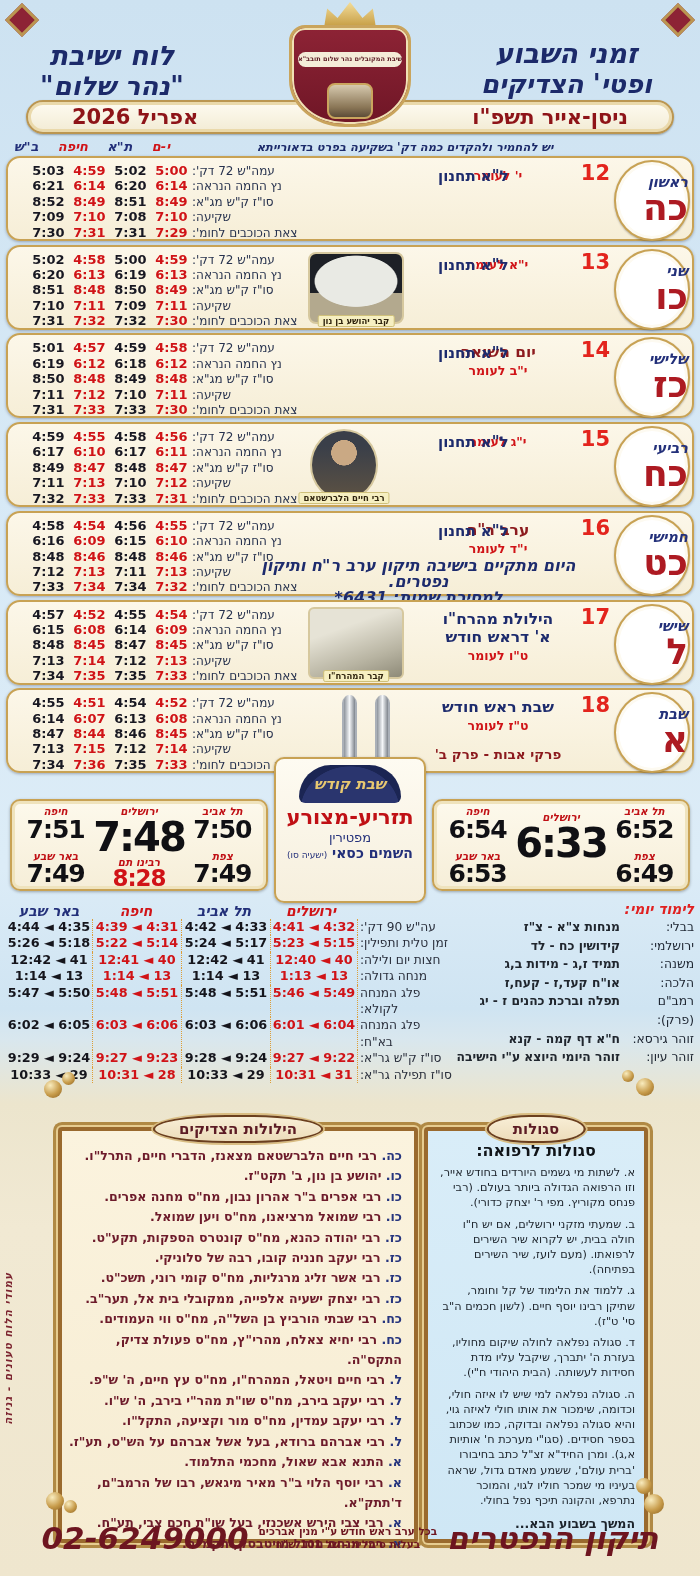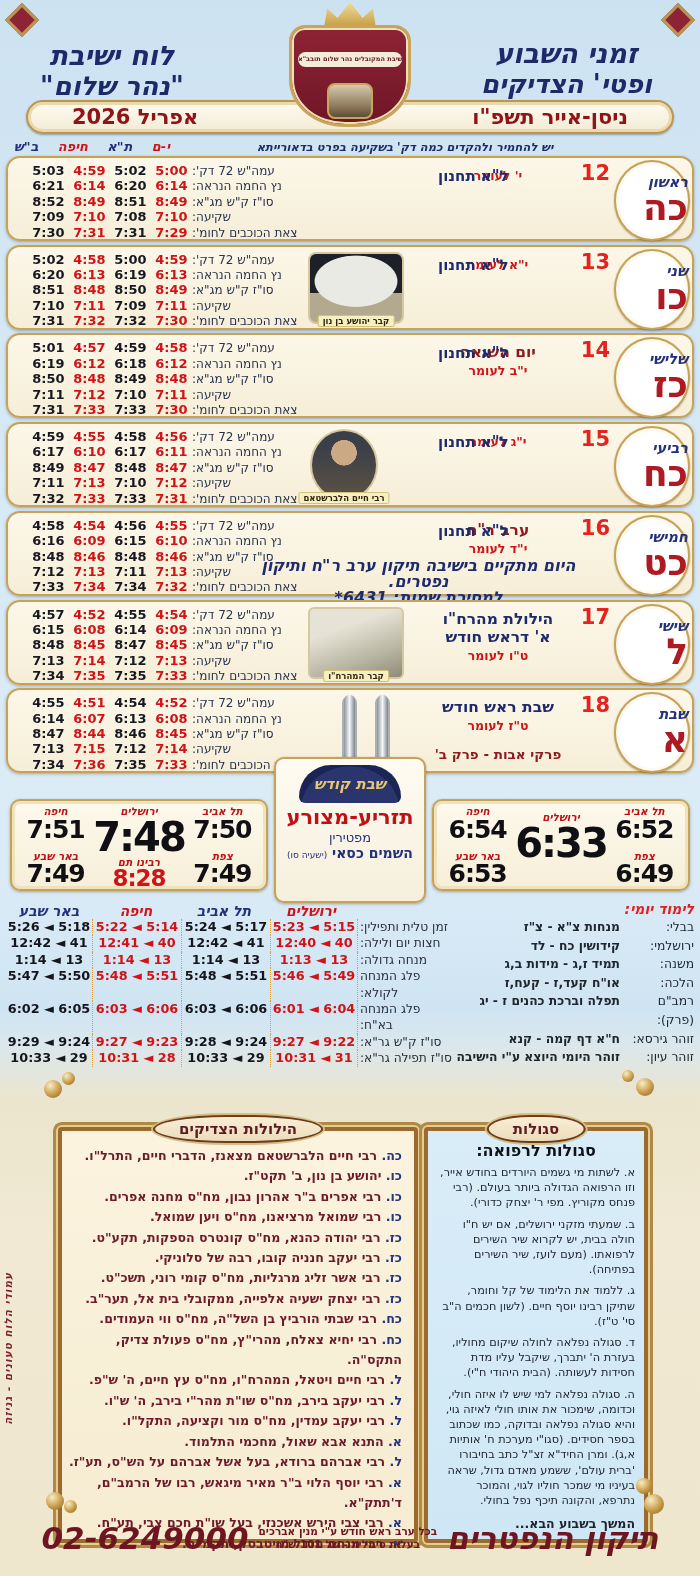--- a/index.html
+++ b/index.html
@@ -612,20 +612,27 @@
   <div class="wtable">
     <div class="wt-head">
       <span class="wh w-bs ch-navy">באר שבע</span>
       <span class="wh w-hf ch-red">חיפה</span>
       <span class="wh w-ta ch-navy">תל אביב</span>
       <span class="wh w-jm ch-red">ירושלים</span>
       <span class="wh w-lb"></span>
     </div>
     <div>
         <div class="wt-row">
+          <span class="wt-val">4:44 ◄ 4:35</span>
+          <span class="wt-val red">4:39 ◄ 4:31</span>
+          <span class="wt-val">4:42 ◄ 4:33</span>
+          <span class="wt-val red">4:41 ◄ 4:32</span>
+          <span class="wt-label">עה"ש 90 דק':</span>
+        </div>
+        <div class="wt-row">
           <span class="wt-val">5:26 ◄ 5:18</span>
           <span class="wt-val red">5:22 ◄ 5:14</span>
           <span class="wt-val">5:24 ◄ 5:17</span>
           <span class="wt-val red">5:23 ◄ 5:15</span>
           <span class="wt-label">זמן טלית ותפילין:</span>
         </div>
         <div class="wt-row">
           <span class="wt-val">12:42 ◄ 41</span>
           <span class="wt-val red">12:41 ◄ 40</span>
           <span class="wt-val">12:42 ◄ 41</span>
@@ -713,22 +720,22 @@
         <div class="hil-item"><span class="hil-day">כו.</span> <span class="hil-text">רבי שמואל מרציאנו, מח"ס ויען שמואל.</span></div>
         <div class="hil-item"><span class="hil-day">כז.</span> <span class="hil-text">רבי יהודה כהנא, מח"ס קונטרס הספקות, תקע"ט.</span></div>
         <div class="hil-item"><span class="hil-day">כז.</span> <span class="hil-text">רבי יעקב חנניה קובו, רבה של סלוניקי.</span></div>
         <div class="hil-item"><span class="hil-day">כז.</span> <span class="hil-text">רבי אשר זליג מרגליות, מח"ס קומי רוני, תשכ"ט.</span></div>
         <div class="hil-item"><span class="hil-day">כז.</span> <span class="hil-text">רבי יצחק ישעיה אלפייה, ממקובלי בית אל, תער"ב.</span></div>
         <div class="hil-item"><span class="hil-day">כח.</span> <span class="hil-text">רבי שבתי הורביץ בן השל"ה, מח"ס ווי העמודים.</span></div>
         <div class="hil-item"><span class="hil-day">כח.</span> <span class="hil-text">רבי יחיא צאלח, מהרי"ץ, מח"ס פעולת צדיק, התקס"ה.</span></div>
         <div class="hil-item"><span class="hil-day">ל.</span> <span class="hil-text">רבי חיים ויטאל, המהרח"ו, מח"ס עץ חיים, ה' ש"פ.</span></div>
         <div class="hil-item"><span class="hil-day">ל.</span> <span class="hil-text">רבי יעקב בירב, מח"ס שו"ת מהר"י בירב, ה' ש"ו.</span></div>
         <div class="hil-item"><span class="hil-day">ל.</span> <span class="hil-text">רבי יעקב עמדין, מח"ס מור וקציעה, התקל"ו.</span></div>
+        <div class="hil-item"><span class="hil-day">ל.</span> <span class="hil-text">רבי אברהם ברודא, בעל אשל אברהם על הש"ס, תע"ז.</span></div>
         <div class="hil-item"><span class="hil-day">א.</span> <span class="hil-text">התנא אבא שאול, מחכמי התלמוד.</span></div>
-        <div class="hil-item"><span class="hil-day">ל.</span> <span class="hil-text">רבי אברהם ברודא, בעל אשל אברהם על הש"ס, תע"ז.</span></div>
         <div class="hil-item"><span class="hil-day">א.</span> <span class="hil-text">רבי יוסף הלוי ב"ר מאיר מיגאש, רבו של הרמב"ם, ד'תתק"א.</span></div>
         <div class="hil-item"><span class="hil-day">א.</span> <span class="hil-text">רבי צבי הירש אשכנזי, בעל שו"ת חכם צבי, תע"ח.</span></div>
         <div class="hil-item"><span class="hil-day">א.</span> <span class="hil-text">רבי מנחם מנדל מויטבסק, תקמ"ח.</span></div>
       </div>
   </div>
 
   <div class="bigbox segulot-box">
     <div class="box-tab">סגולות</div>
     <div class="seg-content">
       <div class="seg-title">סגולות לרפואה:</div>

